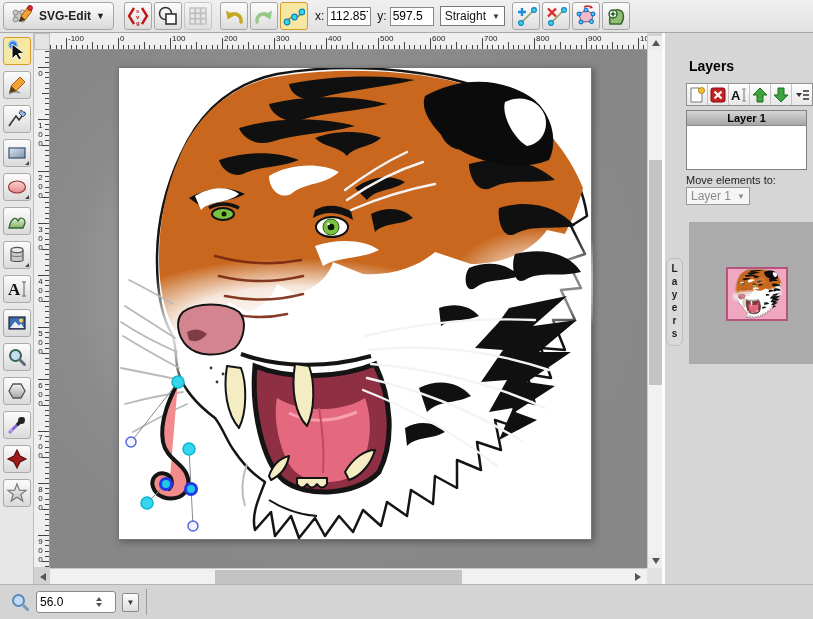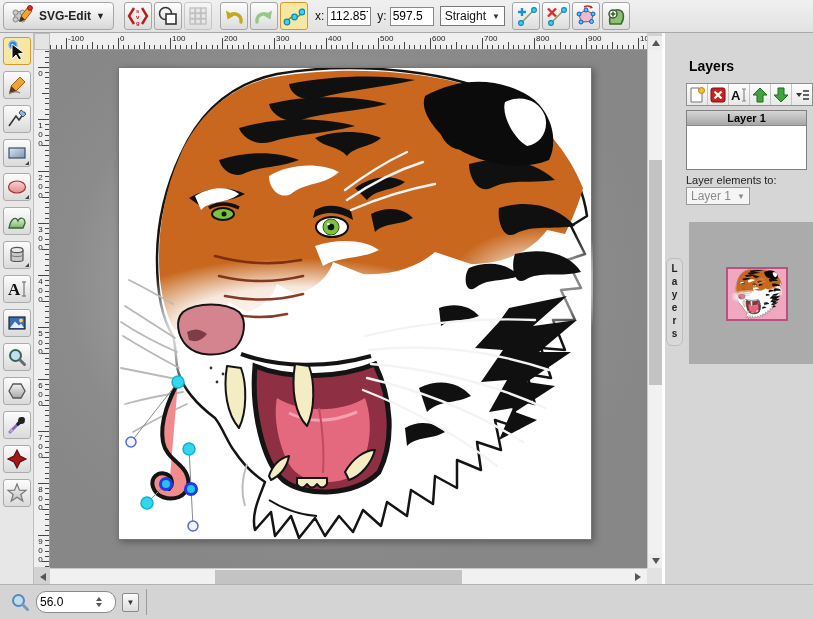--- a/index.html
+++ b/index.html
@@ -77,21 +77,21 @@
     font-size:12px; color:#8A8A8A; display:flex; align-items:center; justify-content:space-between; padding:0 4px; }
   #side-tab { position:absolute; left:1px; top:225px; width:17px; height:88px; background:#D9D9D9; border:1px solid #BDBDBD;
     border-radius:6px; display:flex; align-items:center; justify-content:center;
     writing-mode:vertical-rl; text-orientation:upright; font-size:10px; font-weight:bold; color:#222; letter-spacing:2px; }
   #preview-box { position:absolute; left:24px; top:189px; width:127px; height:142px; background:#ABABAB; }
   #layer-thumb { position:absolute; left:37px; top:45px; width:62px; height:54px; background:#F2A7C0; border:2px solid #B5547F; }
 
   
   #bottom-bar { position:absolute; left:0; top:584px; width:813px; height:35px; background:#D4D4D4; border-top:1px solid #B2B2B2; }
   #zoom-widget { position:absolute; left:10px; top:6px; display:flex; align-items:center; gap:6px; }
-  #zoom-input-wrap { width:80px; height:22px; background:#fff; border:1px solid #8A8A8A; border-radius:10px;
+  #zoom-input-wrap { width:80px; height:22px; background:#fff; border:1px solid #8A8A8A; border-radius:3px;
     display:flex; align-items:center; padding:0 3px; }
   #zoom-input { border:none; outline:none; width:52px; font-size:12px; font-family:"Liberation Sans",sans-serif; }
   #zoom-spinner { display:flex; flex-direction:column; gap:2px; align-items:center; margin-left:4px; }
   #zoom-dd { width:17px; height:19px; border:1px solid #8A8A8A; border-radius:2px; background:linear-gradient(#FCFCFC,#DDD);
     display:flex; align-items:center; justify-content:center; }
   #zoom-sep { position:absolute; left:146px; top:4px; width:1px; height:26px; background:#9C9C9C; }
   .mini-tri-up { width:0;height:0;border-left:3px solid transparent;border-right:3px solid transparent;border-bottom:4px solid #555; }
   .mini-tri-down { width:0;height:0;border-left:3px solid transparent;border-right:3px solid transparent;border-top:4px solid #555; }
 </style>
 </head>
@@ -774,21 +774,21 @@
         <polygon points="3,7 9,7 6,11" fill="#333"></polygon>
         <path d="M10,5 L16,5 M10,9 L16,9 M10,13 L16,13" stroke="#333" stroke-width="1.6"></path>
       </svg>
     </div>
   </div>
 
   <div id="layer-list">
     <div id="layer-list-header">Layer 1</div>
   </div>
 
-  <div id="move-label">Layer elements to:</div>
+  <div id="move-label">Move elements to:</div>
   <div id="move-select">
     <span>Layer 1</span>
     <span style="font-size:8px">▼</span>
   </div>
 
   <div id="preview-box">
     <div id="layer-thumb">
       <svg width="58" height="50" viewBox="0 0 474 473" preserveAspectRatio="xMidYMid meet">
         <use href="#tiger-sym"></use>
       </svg>

